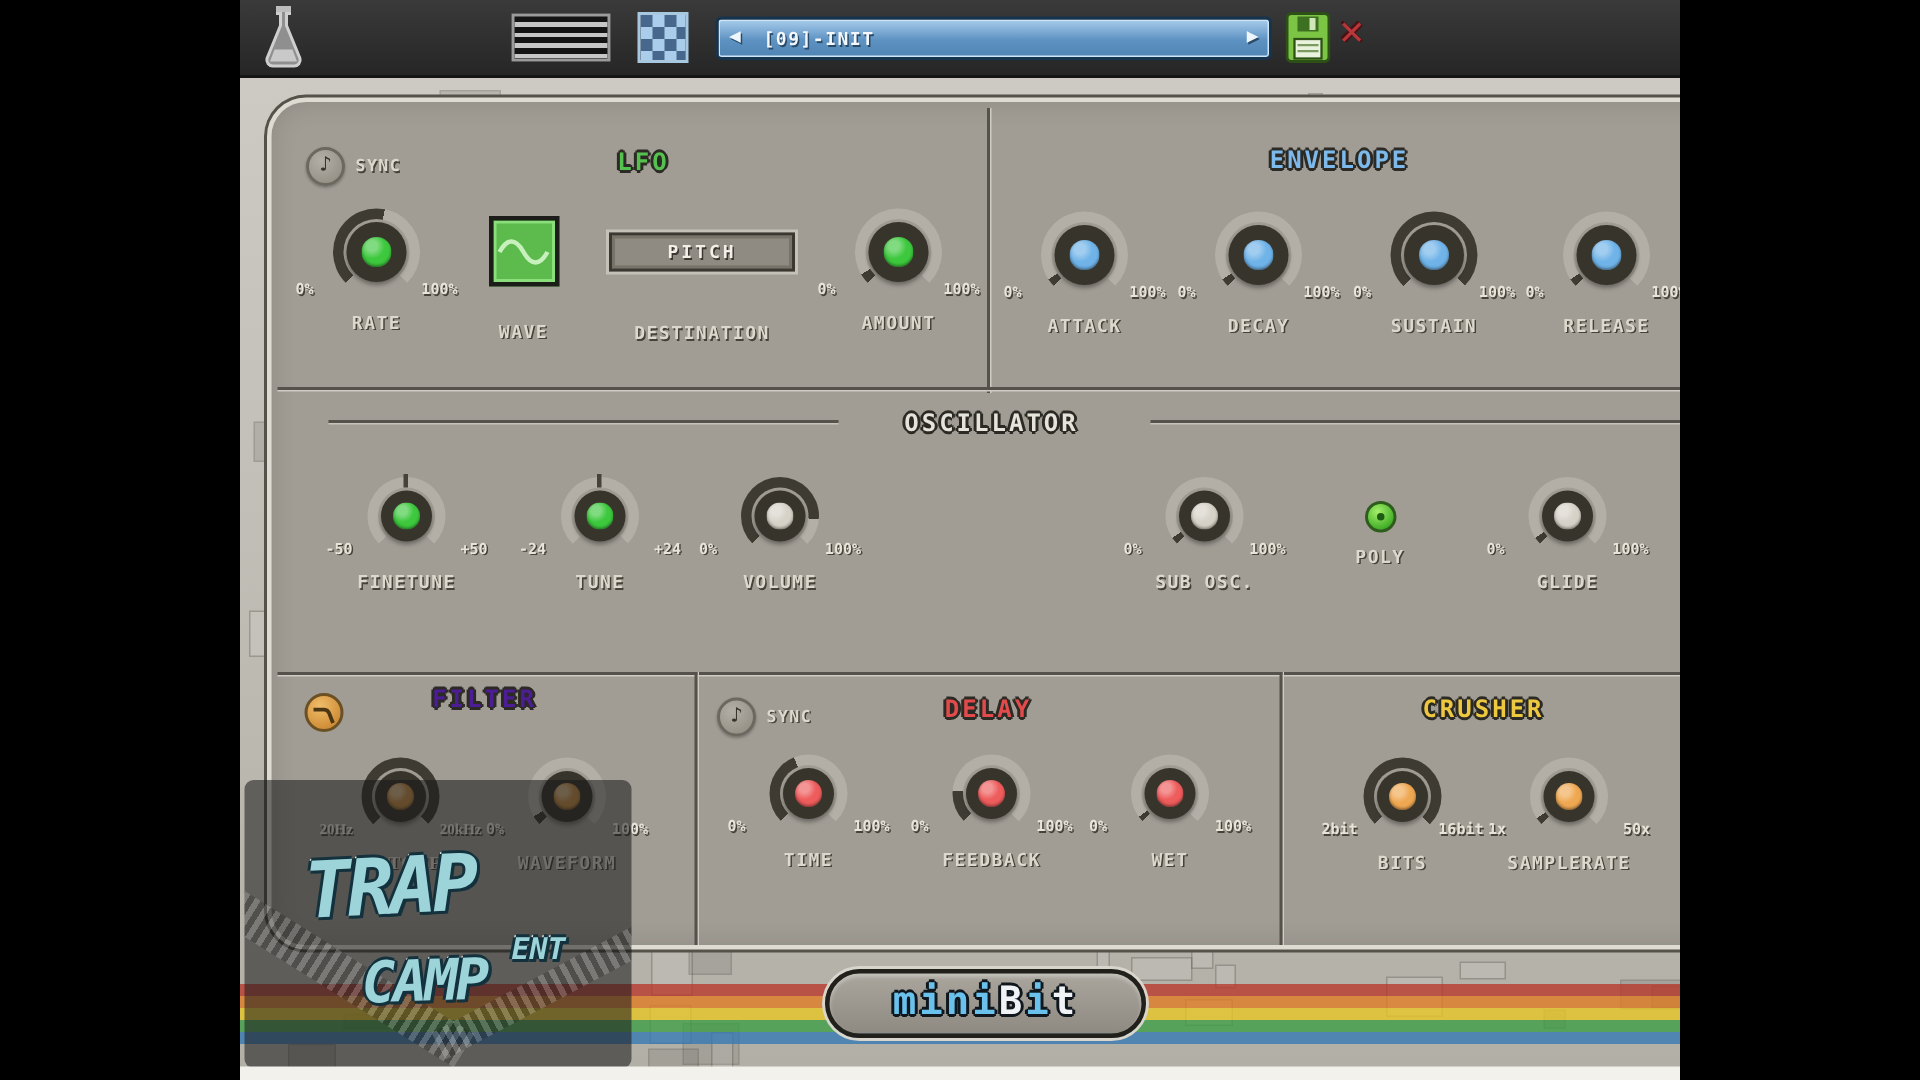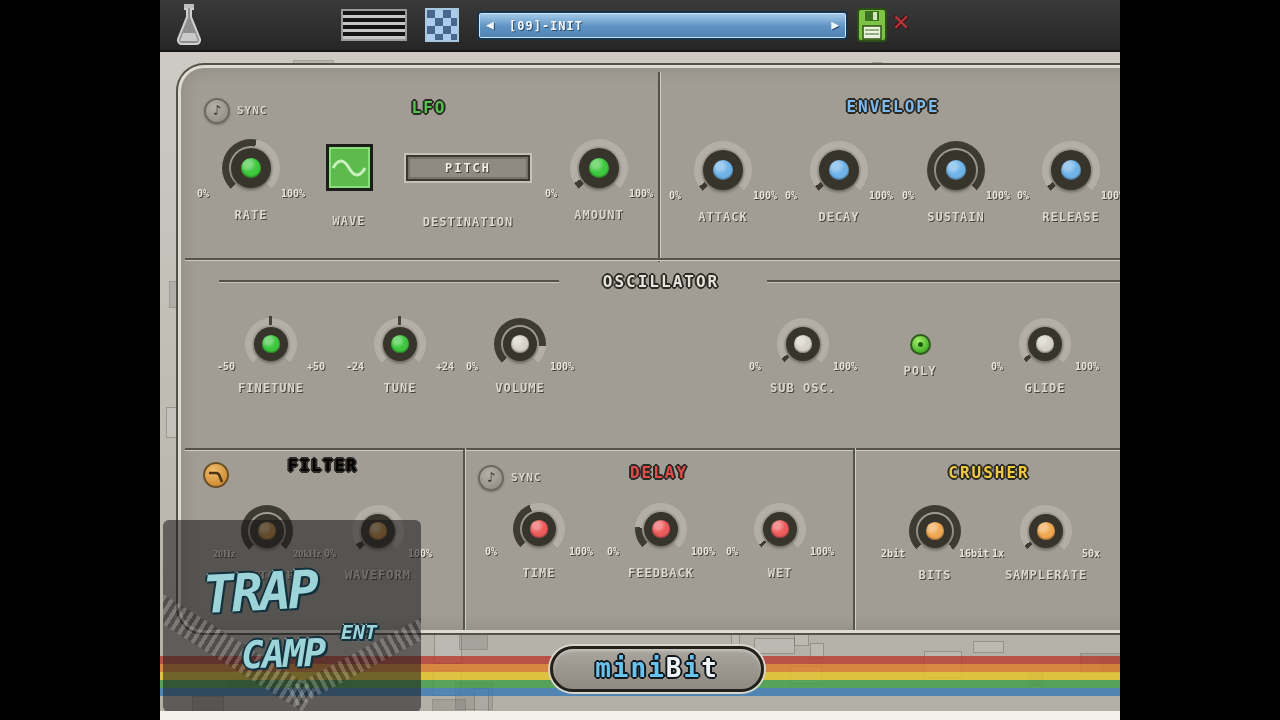--- a/index.html
+++ b/index.html
@@ -487,21 +487,21 @@
             <span>100%</span>
           </div>
         <div class="kname">GLIDE</div>
       </div>
 
       <div class="filtericon" style="left:22px;top:394px;">
         <svg width="22" height="22" viewBox="0 0 22 22">
             <path d="M4 9 h7 q3 0 4 4 l2 5" fill="none" stroke="#4a3614" stroke-width="2.5"></path>
           </svg>
       </div>
-      <div class="ptitle" style="left: 142px; top: 388px; color: #000000;">FILTER</div>
+      <div class="ptitle" style="left: 142px; top: 388px; color: #4c1d95;">FILTER</div>
 
       <div class="kgroup" style="left:28px;top:437px;font-family:Liberation Serif, serif;">
         <div class="knob mid">
           <div class="ring" style="background: conic-gradient(from 225deg, rgb(62, 59, 51) 0deg, rgb(62, 59, 51) 270deg, rgb(179, 175, 166) 270deg, rgb(179, 175, 166) 270deg, transparent 270deg, transparent 360deg);"></div>
             <div class="hole"></div>
             <div class="donut"></div>
             <div class="dot" style="background: radial-gradient(circle at 35% 30%, rgba(255, 255, 255, 0.35) 0px, rgba(255, 255, 255, 0.35) 18%, rgba(0, 0, 0, 0) 45%), rgb(192, 138, 70);"></div>
         </div>
         <div class="minmax">
             <span>20Hz</span>

